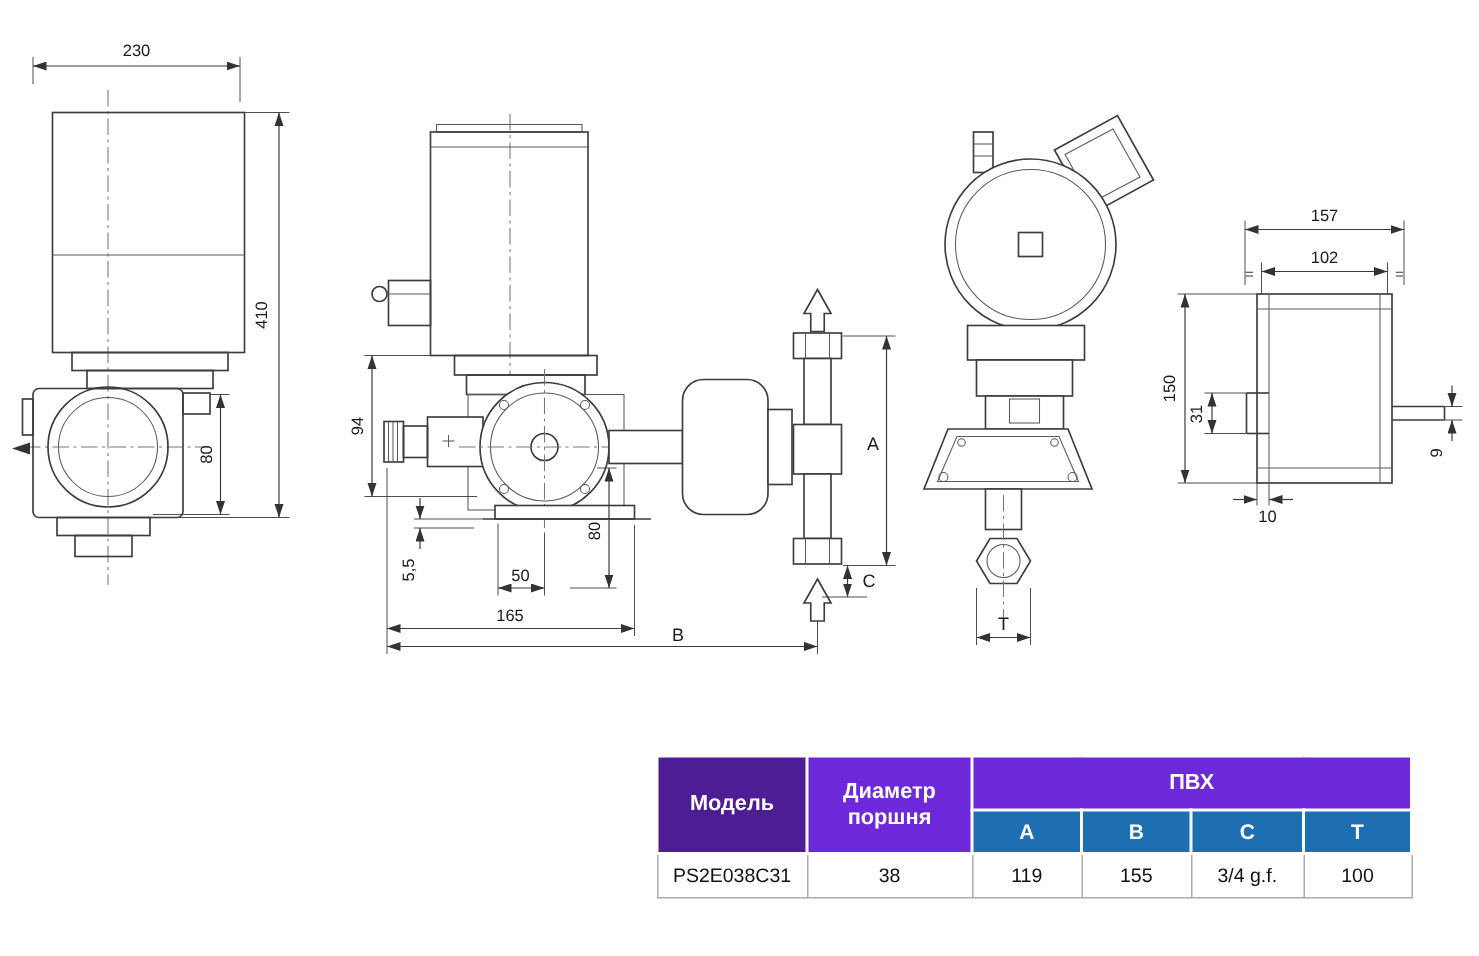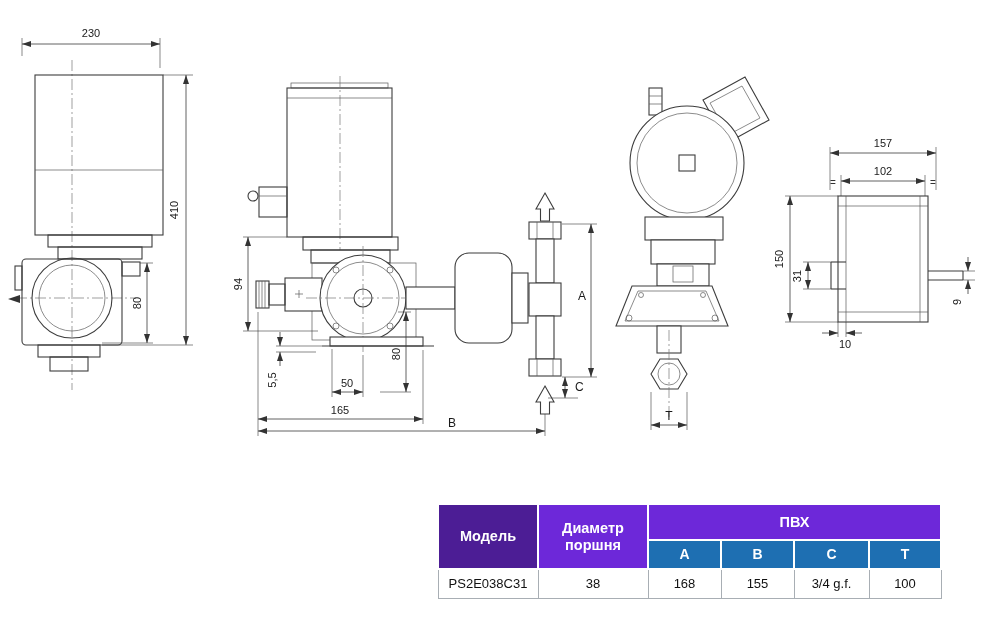--- a/index.html
+++ b/index.html
@@ -277,19 +277,19 @@
       <th style="background: rgb(30, 111, 178);">A</th>
       <th style="background: rgb(30, 111, 178);">B</th>
       <th style="background: rgb(30, 111, 178);">C</th>
       <th style="background: rgb(30, 111, 178);">T</th>
     </tr>
   </thead>
   <tbody>
     <tr class="data">
       <td>PS2E038C31</td>
       <td>38</td>
-      <td>168</td>
+      <td>119</td>
       <td>155</td>
       <td>3/4 g.f.</td>
       <td>100</td>
     </tr>
   </tbody>
 </table>
 
 </body></html>

